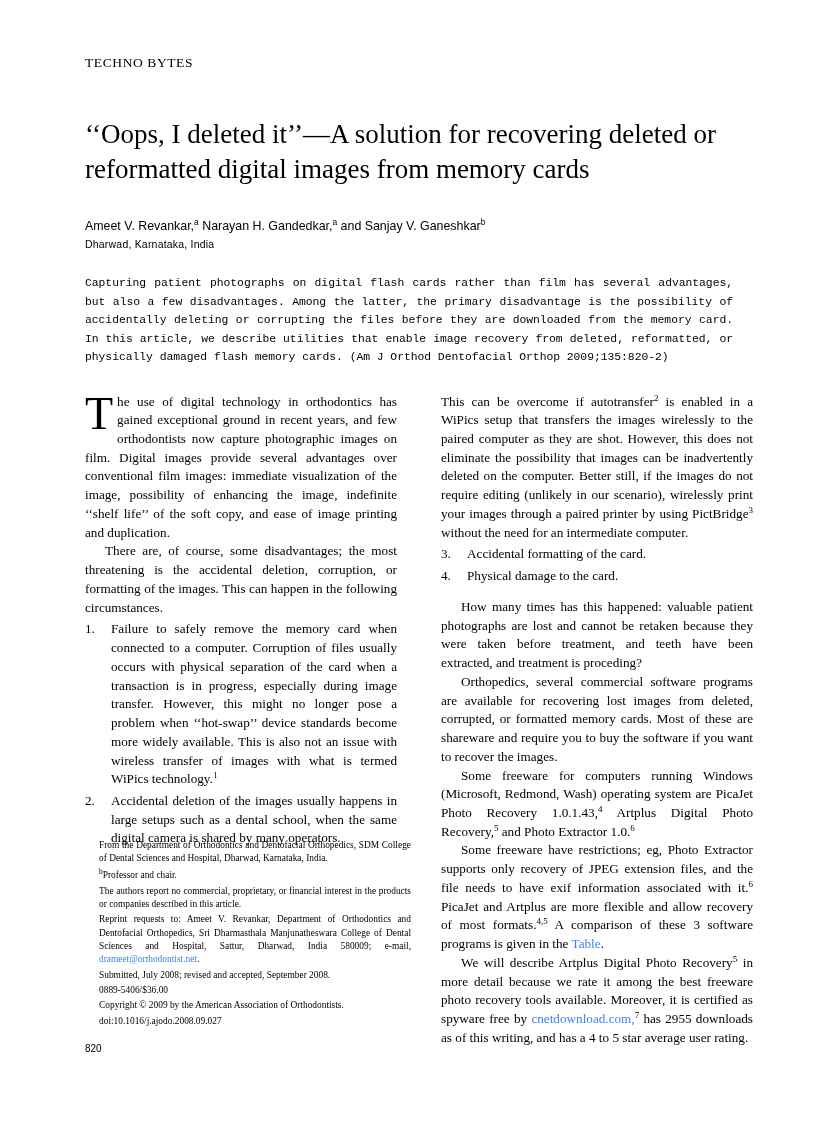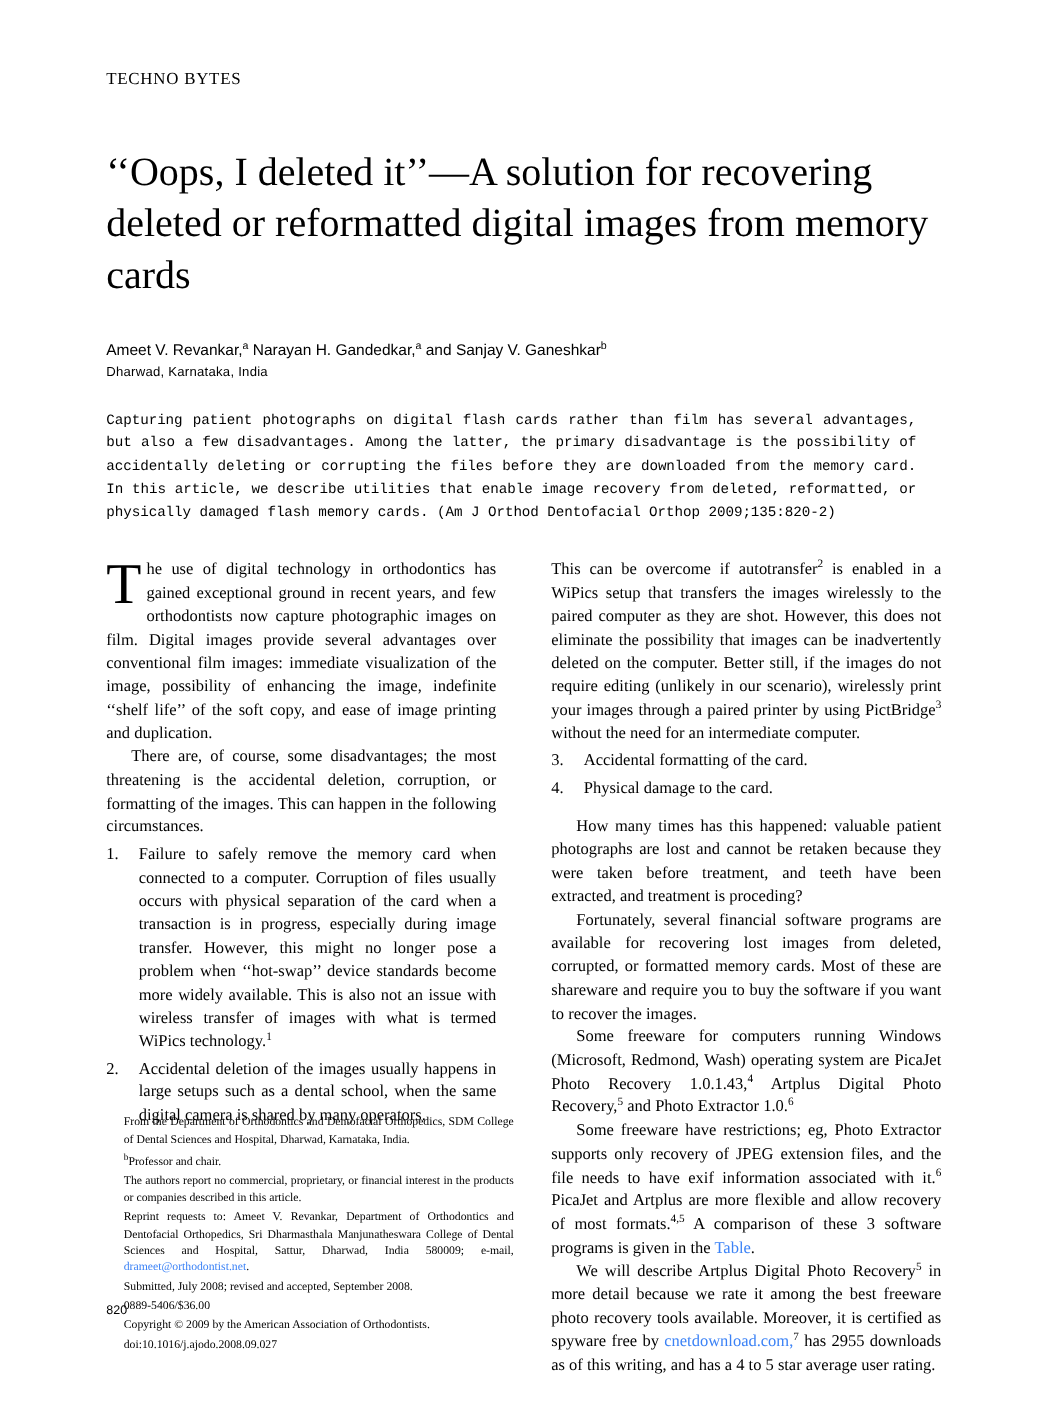--- a/index.html
+++ b/index.html
@@ -31,21 +31,21 @@
 
   .section-label {
     font-family: "Liberation Serif", serif;
     font-size: 13.5px;
     letter-spacing: 0.6px;
     margin-bottom: 46px;
   }
 
   .title {
     font-family: "Liberation Serif", serif;
-    font-size: 32px;
+    font-size: 27px;
     line-height: 1.28;
     font-weight: normal;
     margin: 0 0 30px 0;
     width: 665px;
   }
 
   .authors {
     font-family: "Liberation Sans", sans-serif;
     font-size: 12.4px;
     line-height: 1.45;
@@ -232,21 +232,21 @@
           <li>
             <span class="num">3.</span><span>Accidental formatting of the card.</span>
           </li>
           <li>
             <span class="num">4.</span><span>Physical damage to the card.</span>
           </li>
         </ol>
 
         <p class="body" style="margin-top:12px;">How many times has this happened: valuable patient photographs are lost and cannot be retaken because they were taken before treatment, and teeth have been extracted, and treatment is proceding?</p>
 
-        <p class="body">Fortunately, several financial software programs are available for recovering lost images from deleted, corrupted, or formatted memory cards. Most of these are shareware and require you to buy the software if you want to recover the images.</p>
+        <p class="body">Orthopedics, several commercial software programs are available for recovering lost images from deleted, corrupted, or formatted memory cards. Most of these are shareware and require you to buy the software if you want to recover the images.</p>
 
         <p class="body"><span>Some freeware for computers running Windows (Microsoft, Redmond, Wash) operating system are PicaJet Photo Recovery 1.0.1.43,</span><sup class="ref">4</sup><span> Artplus Digital Photo Recovery,</span><sup class="ref">5</sup><span> and Photo Extractor 1.0.</span><sup class="ref">6</sup></p>
 
         <p class="body"><span>Some freeware have restrictions; eg, Photo Extractor supports only recovery of JPEG extension files, and the file needs to have exif information associated with it.</span><sup class="ref">6</sup><span> PicaJet and Artplus are more flexible and allow recovery of most formats.</span><sup class="ref">4,5</sup><span> A comparison of these 3 software programs is given in the </span><span class="link">Table</span><span>.</span></p>
 
         <p class="body"><span>We will describe Artplus Digital Photo Recovery</span><sup class="ref">5</sup><span> in more detail because we rate it among the best freeware photo recovery tools available. Moreover, it is certified as spyware free by </span><span class="link">cnetdownload.com,</span><sup class="ref">7</sup><span> has 2955 downloads as of this writing, and has a 4 to 5 star average user rating.</span></p>
 
       </div>
 
     </div>

